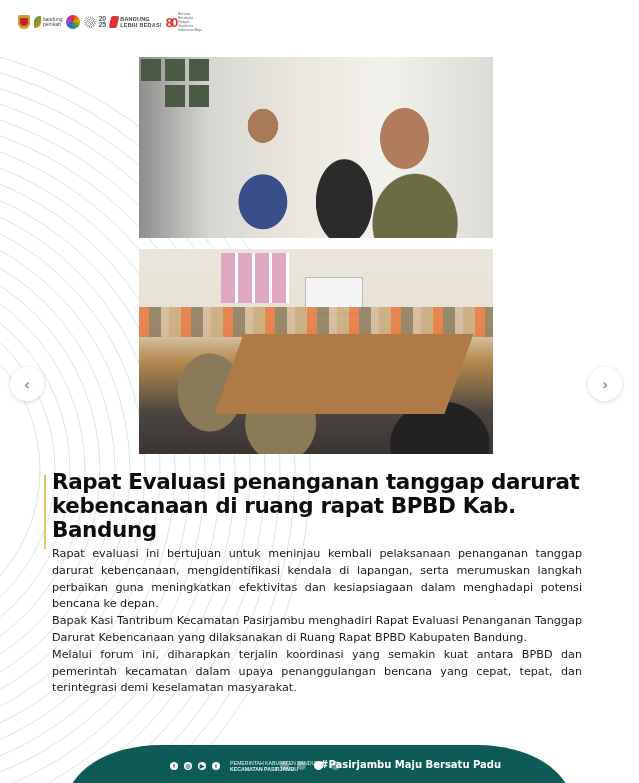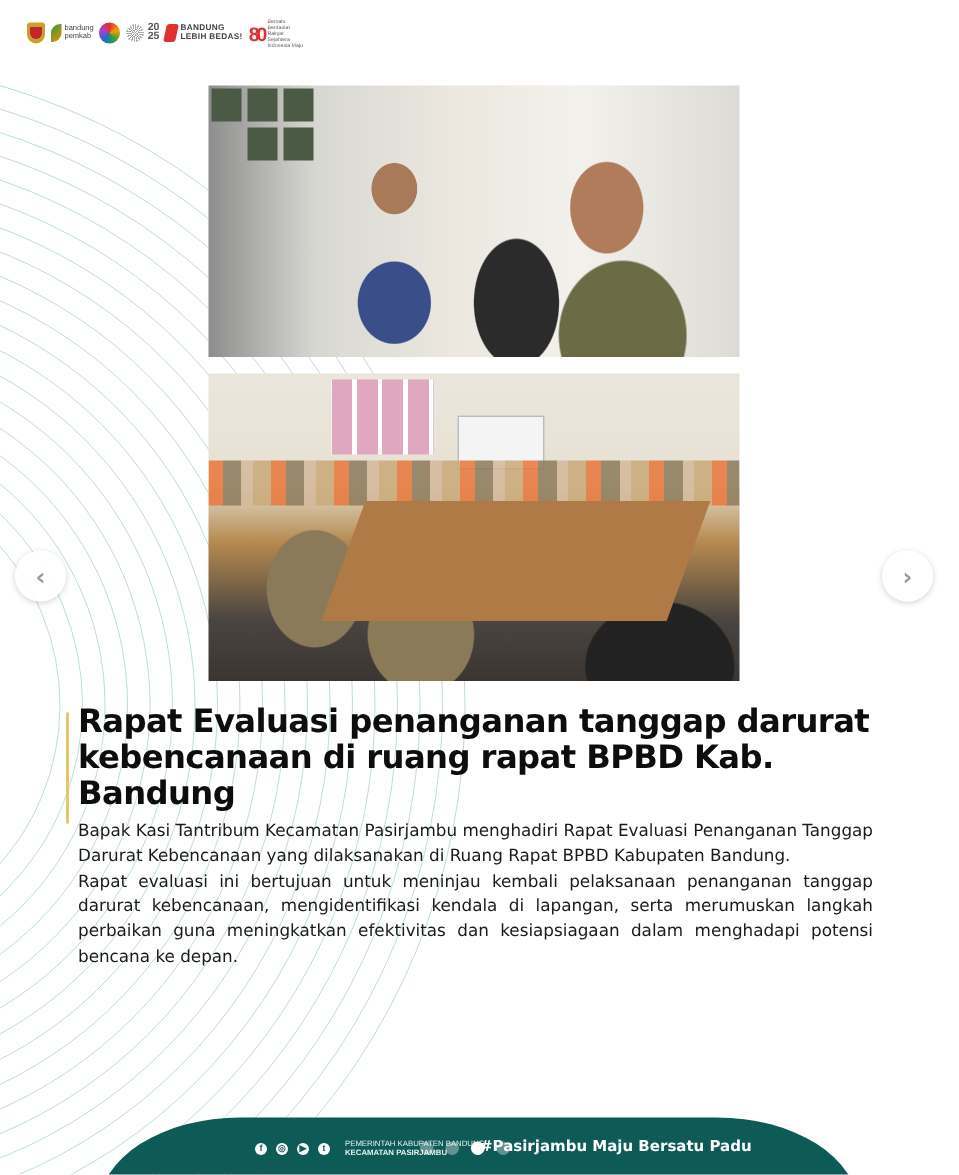--- a/index.html
+++ b/index.html
@@ -160,22 +160,23 @@
 <div class="nav prev">
   <span>‹</span>
 </div>
 <div class="nav next">
   <span>›</span>
 </div>
 
 <div class="title-bar"></div>
 <h1 class="title">Rapat Evaluasi penanganan tanggap darurat kebencanaan di ruang rapat BPBD Kab. Bandung</h1>
 <div class="body">
+  <p>Rapat evaluasi ini bertujuan untuk meninjau kembali pelaksanaan penanganan tanggap darurat kebencanaan, mengidentifikasi kendala di lapangan, serta merumuskan langkah perbaikan guna meningkatkan efektivitas dan kesiapsiagaan dalam menghadapi potensi bencana ke depan.</p>
   <p>Bapak Kasi Tantribum Kecamatan Pasirjambu menghadiri Rapat Evaluasi Penanganan Tanggap Darurat Kebencanaan yang dilaksanakan di Ruang Rapat BPBD Kabupaten Bandung.</p>
-  <p>Rapat evaluasi ini bertujuan untuk meninjau kembali pelaksanaan penanganan tanggap darurat kebencanaan, mengidentifikasi kendala di lapangan, serta merumuskan langkah perbaikan guna meningkatkan efektivitas dan kesiapsiagaan dalam menghadapi potensi bencana ke depan.</p>
+  <p>Melalui forum ini, diharapkan terjalin koordinasi yang semakin kuat antara BPBD dan pemerintah kecamatan dalam upaya penanggulangan bencana yang cepat, tepat, dan terintegrasi demi keselamatan masyarakat.</p>
 </div>
 
 <div class="footer"></div>
 <div class="footer-inner">
   <span class="soc">f</span>
   <span class="soc">◎</span>
   <span class="soc">▶</span>
   <span class="soc">t</span>
   <div class="gov">
     <span>PEMERINTAH KABUPATEN BANDUNG</span>

